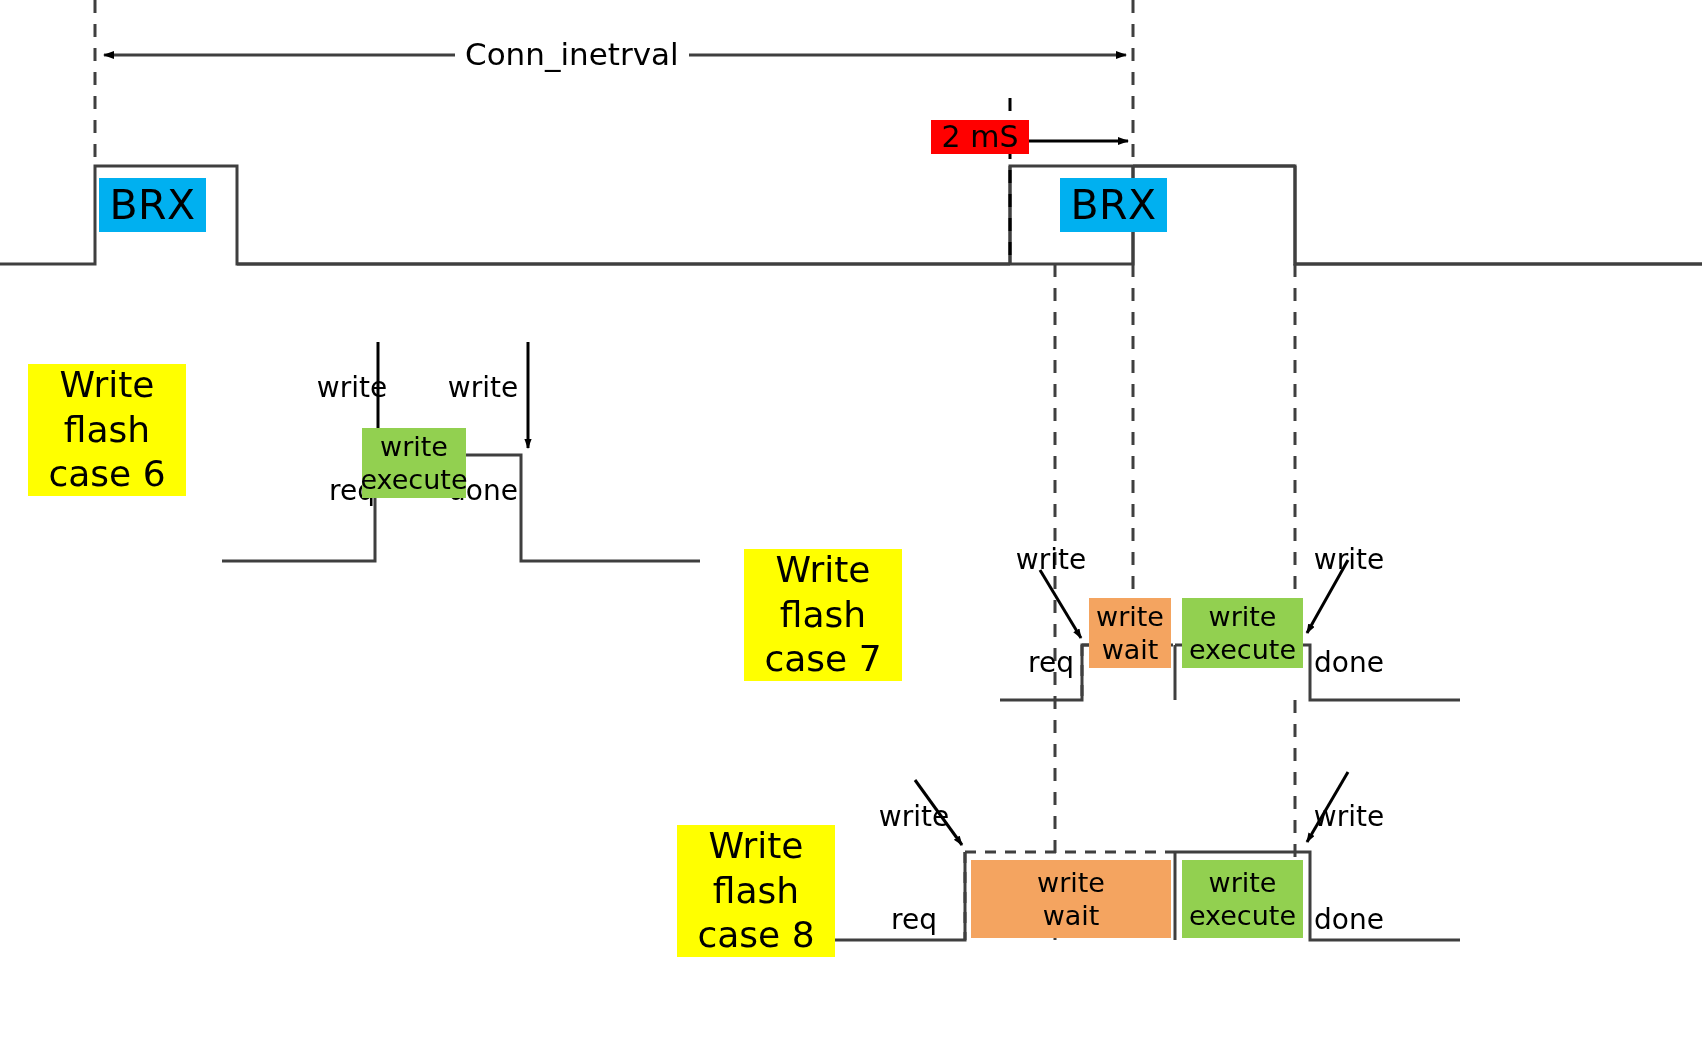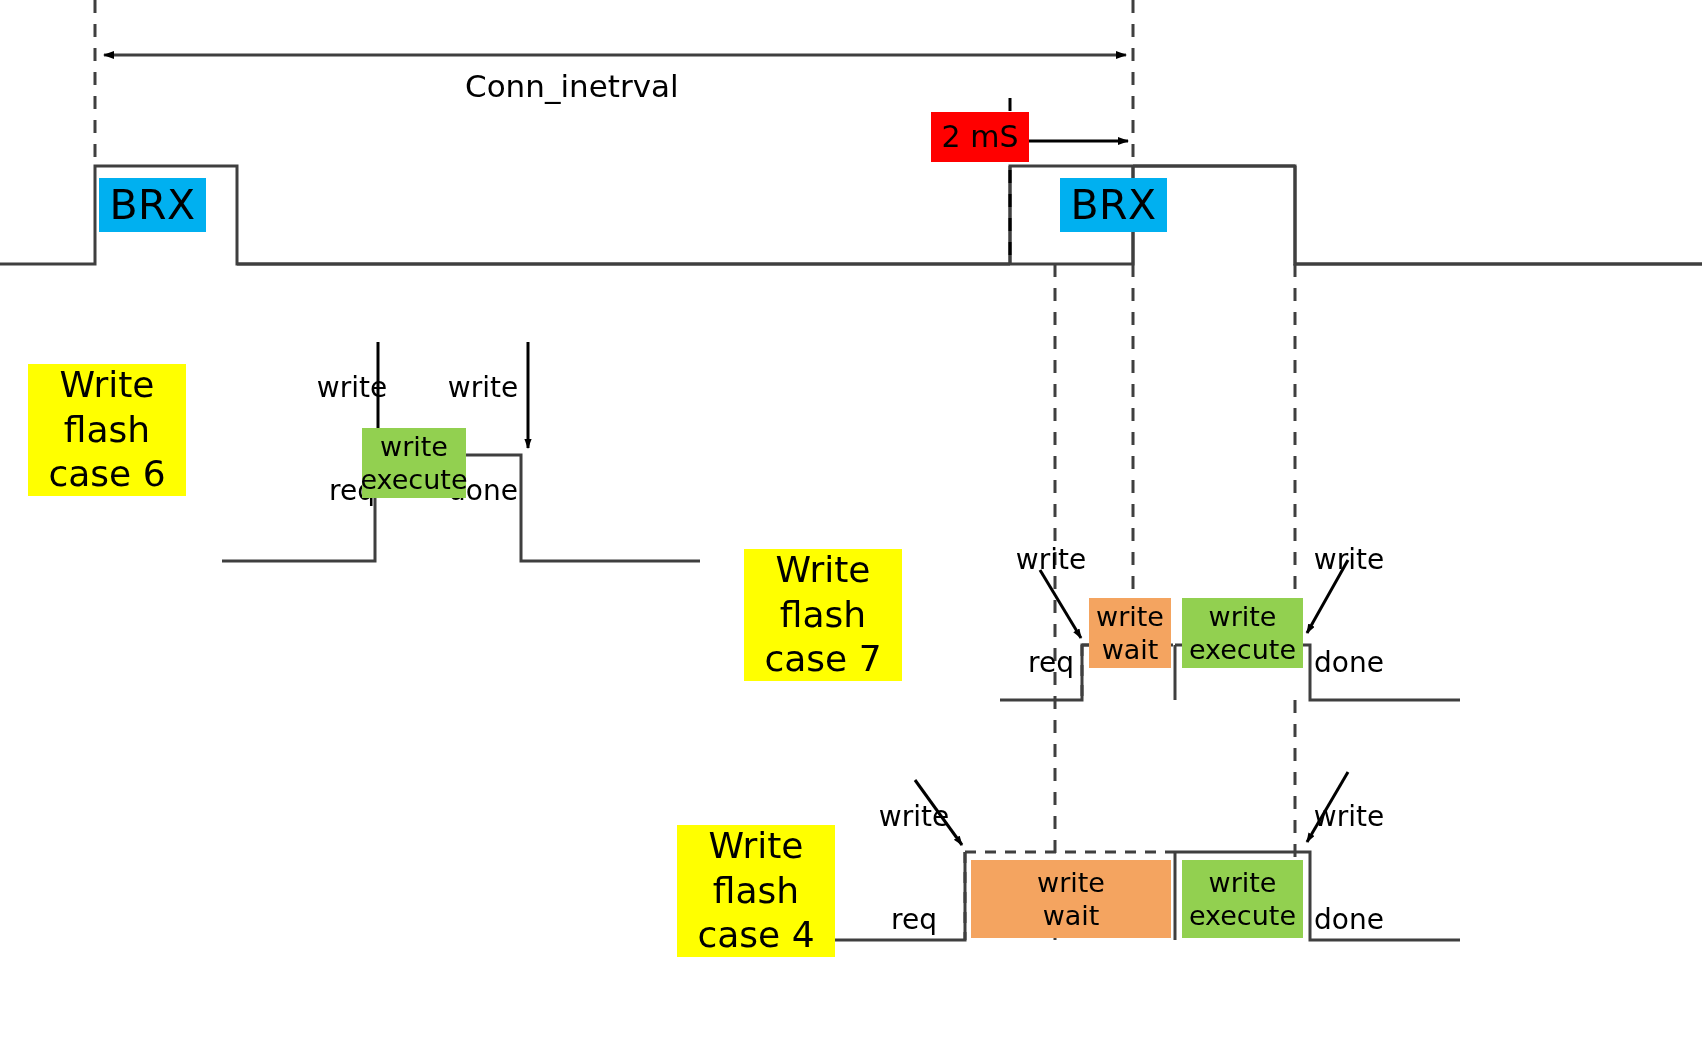--- a/index.html
+++ b/index.html
@@ -139,23 +139,23 @@
       <path d="M810,940 L965,940 L965,852" fill="none" stroke="#3f3f3f" stroke-width="3"></path>
       <path d="M965,852 L1175,852" fill="none" stroke="#3f3f3f" stroke-width="3" stroke-dasharray="11,9"></path>
       <path d="M1175,852 L1310,852 L1310,940 L1460,940" fill="none" stroke="#3f3f3f" stroke-width="3"></path>
       <line x1="1175" y1="852" x2="1175" y2="940" stroke="#3f3f3f" stroke-width="3"></line>
       <line x1="965" y1="852" x2="965" y2="940" stroke="#3f3f3f" stroke-width="3" stroke-dasharray="11,9"></line>
       <line x1="915" y1="780" x2="962" y2="845" stroke="#000000" stroke-width="3" marker-end="url(#arrSmall)"></line>
       <line x1="1348" y1="772" x2="1307" y2="842" stroke="#000000" stroke-width="3" marker-end="url(#arrSmall)"></line>
     </g>
   </svg>
 
-  <div class="dim-label" style="left:455px; top:36px;margin-top:32px;">Conn_inetrval</div>
-
-  <div class="chip chip-ms" style="left:931px; top:112px; width:98px; height:50px;">2 mS</div>
+  <div class="dim-label" style="left:455px; top:36px;">Conn_inetrval</div>
+
+  <div class="chip chip-ms" style="left:931px; top:120px; width:98px; height:34px;">2 mS</div>
 
   <div class="chip chip-brx" style="left:99px; top:178px; width:107px; height:54px;">BRX</div>
 
   <div class="chip chip-brx" style="left:1060px; top:178px; width:107px; height:54px;">BRX</div>
 
   <div class="chip chip-yellow" style="left:28px; top:364px; width:158px; height:132px;">
     <span>Write</span>
     <span>flash</span>
     <span>case 6</span>
   </div>
@@ -197,21 +197,21 @@
   </div>
 
   <div class="chip chip-green" style="left:1182px; top:598px; width:121px; height:70px;">
     <span>write</span>
     <span>execute</span>
   </div>
 
   <div class="chip chip-yellow" style="left:677px; top:825px; width:158px; height:132px;">
     <span>Write</span>
     <span>flash</span>
-    <span>case 4</span>
+    <span>case 8</span>
   </div>
 
   <div class="ann" style="left:868px; top:732px; width:92px;">
     <div>write</div>
     <div>req</div>
   </div>
 
   <div class="ann" style="left:1300px; top:732px; width:98px;">
     <div>write</div>
     <div>done</div>

